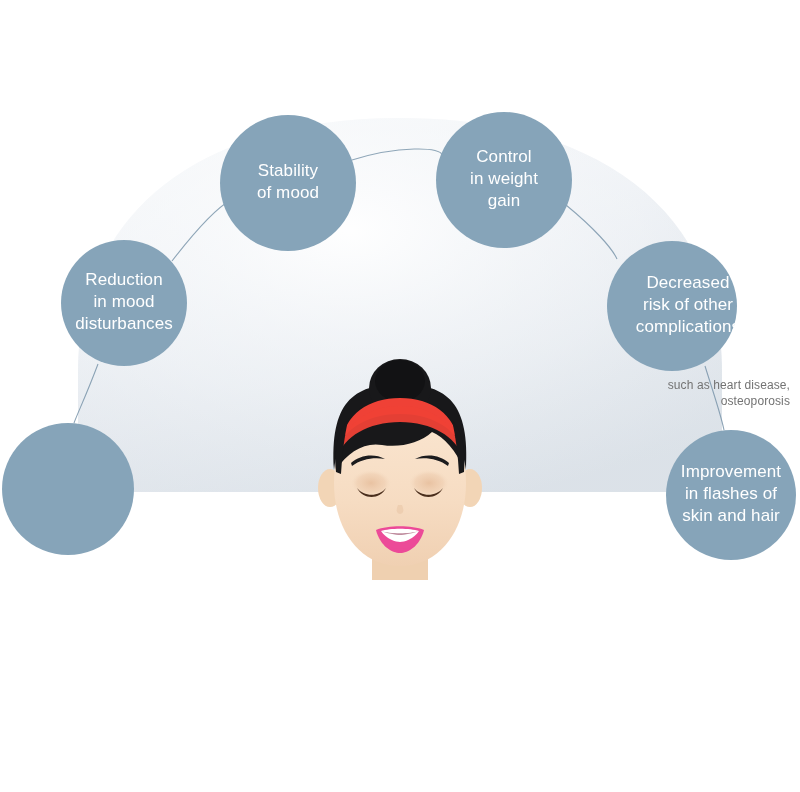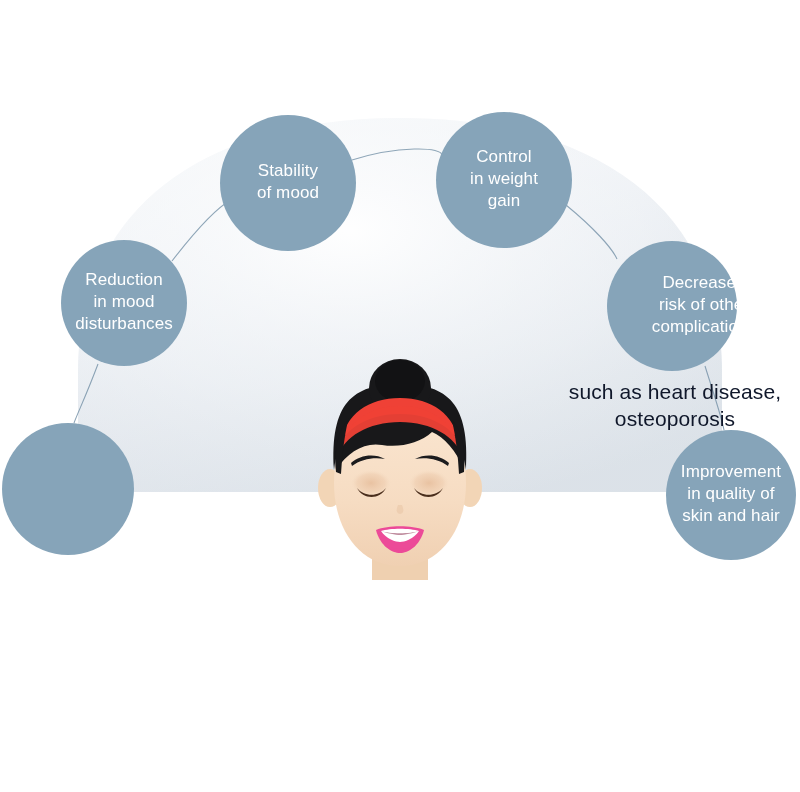--- a/index.html
+++ b/index.html
@@ -33,24 +33,24 @@
     color: #ffffff;
     font-size: 17px;
     line-height: 1.28;
     text-align: center;
     white-space: pre-line;
     pointer-events: none;
     letter-spacing: 0.1px;
   }
   .side-note {
     position: absolute;
-    color: #0f172a;
-    font-size: 21px;
+    color: #737373;
+    font-size: 12px;
     line-height: 1.3;
-    text-align: center;
+    text-align: right;
     white-space: pre-line;
     letter-spacing: 0.1px;
   }
 </style>
 </head>
 <body>
 
 <div id="stage">
 
   <svg id="scene" viewBox="0 0 800 792" xmlns="http://www.w3.org/2000/svg">
@@ -182,25 +182,25 @@
 of mood</div>
 
   <div class="node-label" style="left:444px; top:146px; width:120px;">Control
 in weight
 gain</div>
 
   <div class="node-label" style="left:61px; top:269px; width:126px;">Reduction
 in mood
 disturbances</div>
 
-  <div class="node-label" style="left:636px; top:272px; width:136px;">Decreased
+  <div class="node-label" style="left:620px; top:272px; width:136px;">Decreased
 risk of other
 complications</div>
 
 
   <div class="node-label" style="left:661px; top:461px; width:140px;">Improvement
-in quality of
+in flashes of
 skin and hair</div>
 
   <div class="side-note" style="left:560px; top:378px; width:230px;">such as heart disease,
 osteoporosis</div>
 
 </div>
 
 </body></html>

